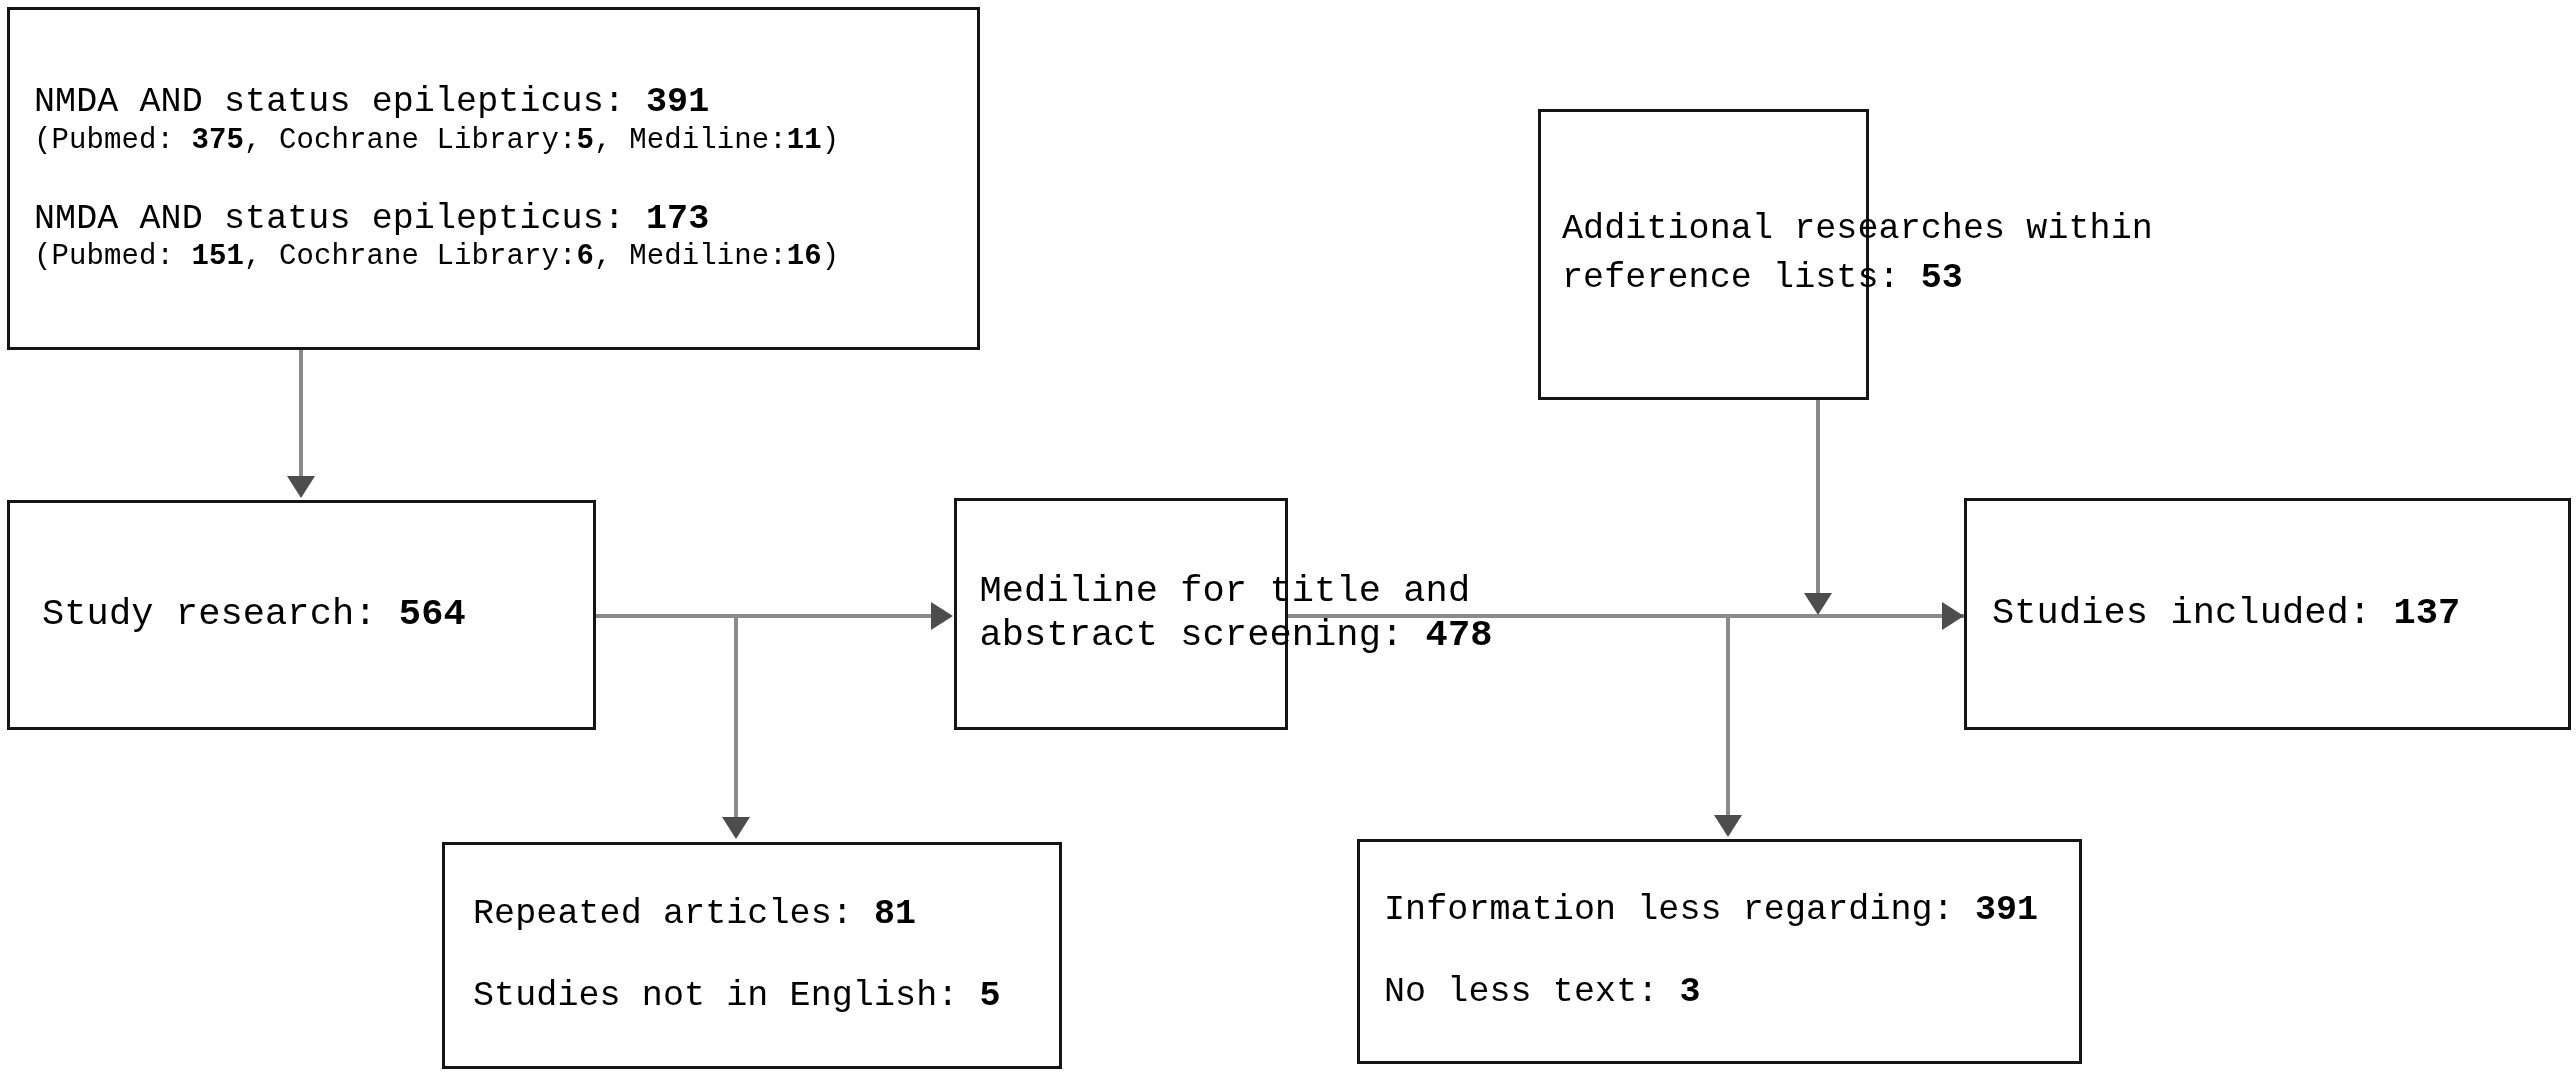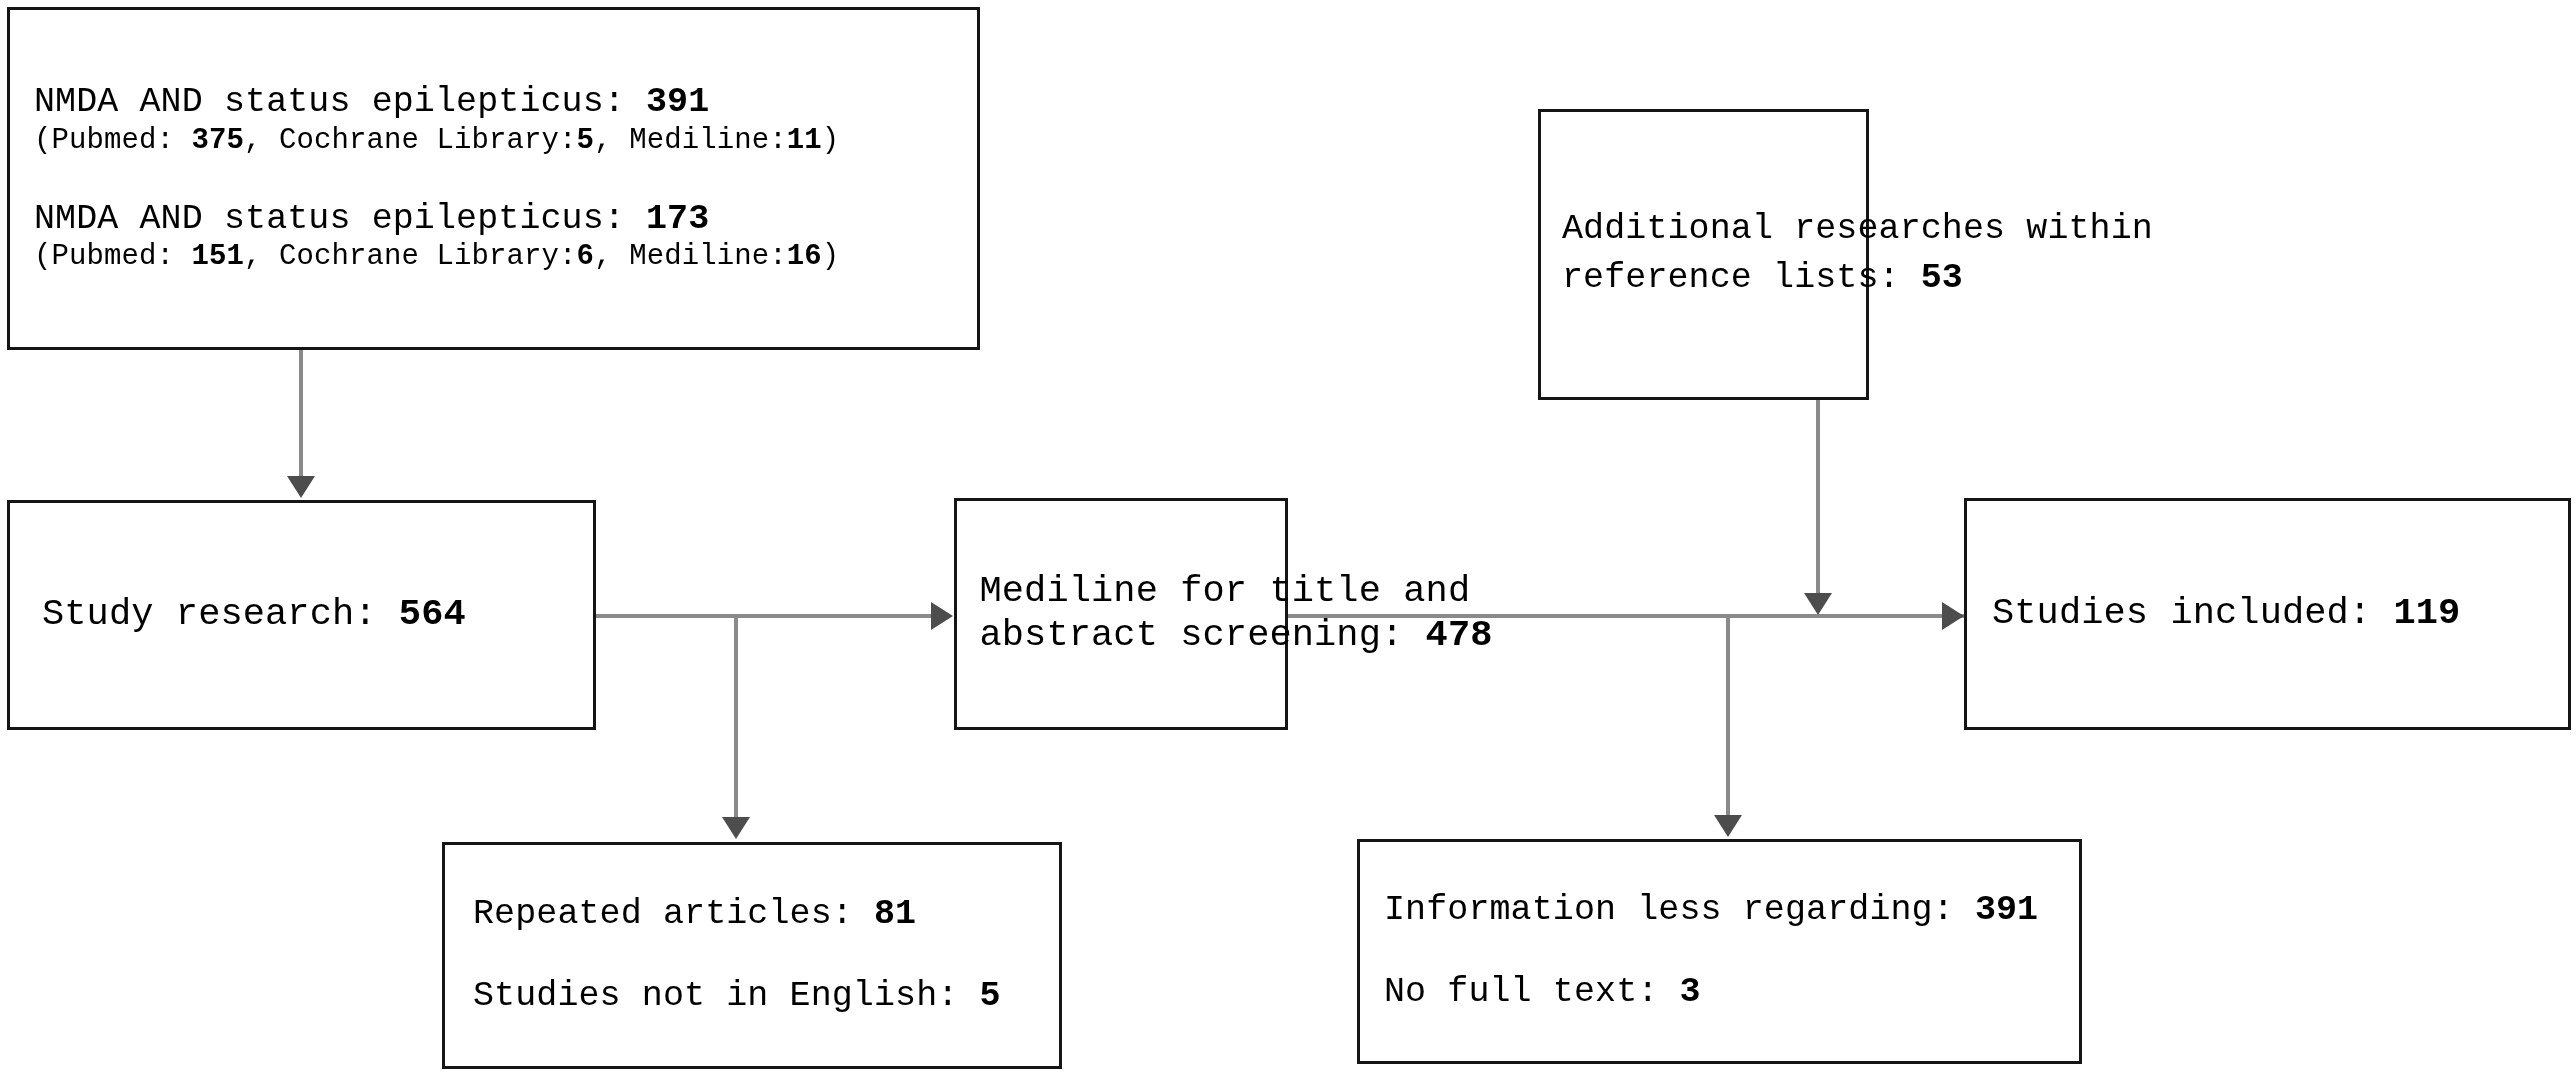--- a/index.html
+++ b/index.html
@@ -122,29 +122,29 @@
   <div class="box" id="box-study">
     <div class="line"><span>Study research: </span><b>564</b></div>
   </div>
 
   <div class="box" id="box-screening">
     <div class="line">Mediline for title and</div>
     <div class="line"><span>abstract screening: </span><b>478</b></div>
   </div>
 
   <div class="box" id="box-included">
-    <div class="line"><span>Studies included: </span><b>119</b></div>
+    <div class="line"><span>Studies included: </span><b>137</b></div>
   </div>
 
   <div class="box" id="box-repeated">
     <div class="line"><span>Repeated articles: </span><b>81</b></div>
     <div class="gap"></div>
     <div class="line"><span>Studies not in English: </span><b>5</b></div>
   </div>
 
   <div class="box" id="box-infoless">
     <div class="line"><span>Information less regarding: </span><b>391</b></div>
     <div class="gap"></div>
-    <div class="line"><span>No full text: </span><b>3</b></div>
+    <div class="line"><span>No less text: </span><b>3</b></div>
   </div>
 
 </div>
 
 
 </body></html>

